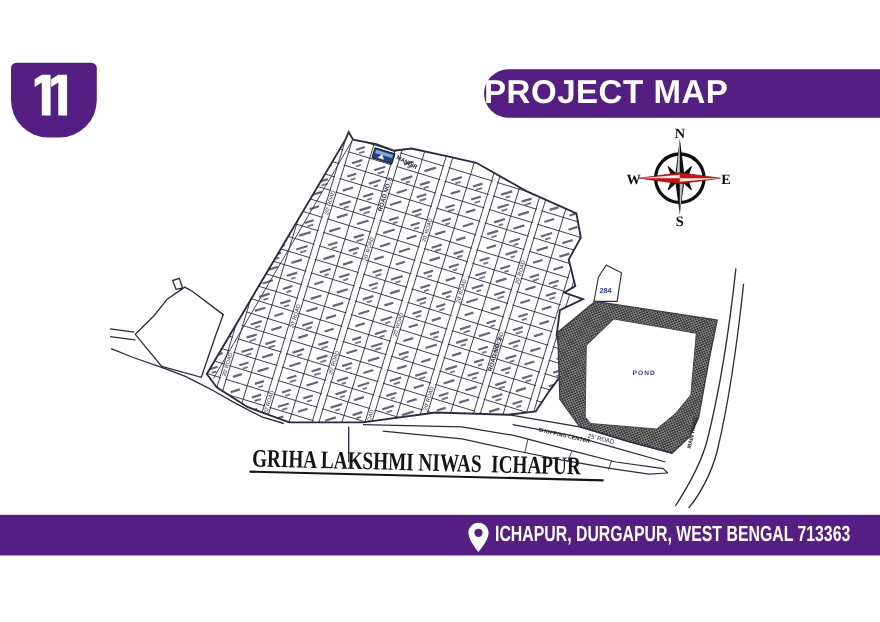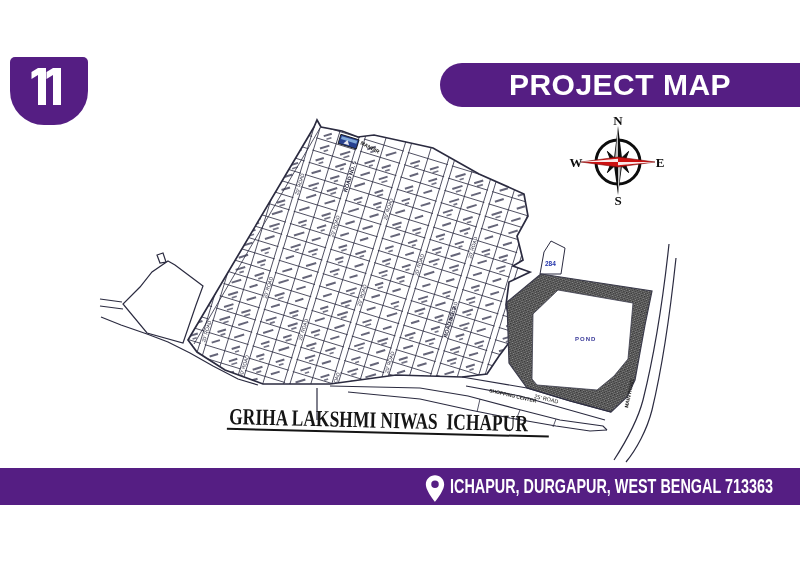--- a/index.html
+++ b/index.html
@@ -2,21 +2,21 @@
 <html><head>
 <meta charset="utf-8">
 <style>
   html,body{margin:0;padding:0;}
   body{width:800px;height:565px;background:#ffffff;position:relative;overflow:hidden;
        font-family:"Liberation Sans", sans-serif;}
   .badge{position:absolute;left:10px;top:57px;width:78px;height:68px;background:#551e83;
        border-radius:5px 5px 34px 34px;}
   .banner{position:absolute;left:440px;top:63px;width:360px;height:44px;background:#551e83;
        border-radius:22px 0 0 22px;color:#fff;font-weight:bold;font-size:30px;
-       text-align:center;line-height:44px;letter-spacing:0.5px;}
+       line-height:44px;letter-spacing:0.5px;}
   .botbar{position:absolute;left:0;top:468px;width:800px;height:37px;background:#551e83;}
   .addr{position:absolute;left:450px;top:468px;height:37px;line-height:37px;color:#fff;
        font-weight:bold;font-size:20px;white-space:nowrap;
        transform:scaleX(0.72);transform-origin:left center;}
 </style>
 </head>
 <body>
 
 <svg width="800" height="565" viewBox="0 0 800 565" style="position:absolute;left:0;top:0;">
 <defs>

